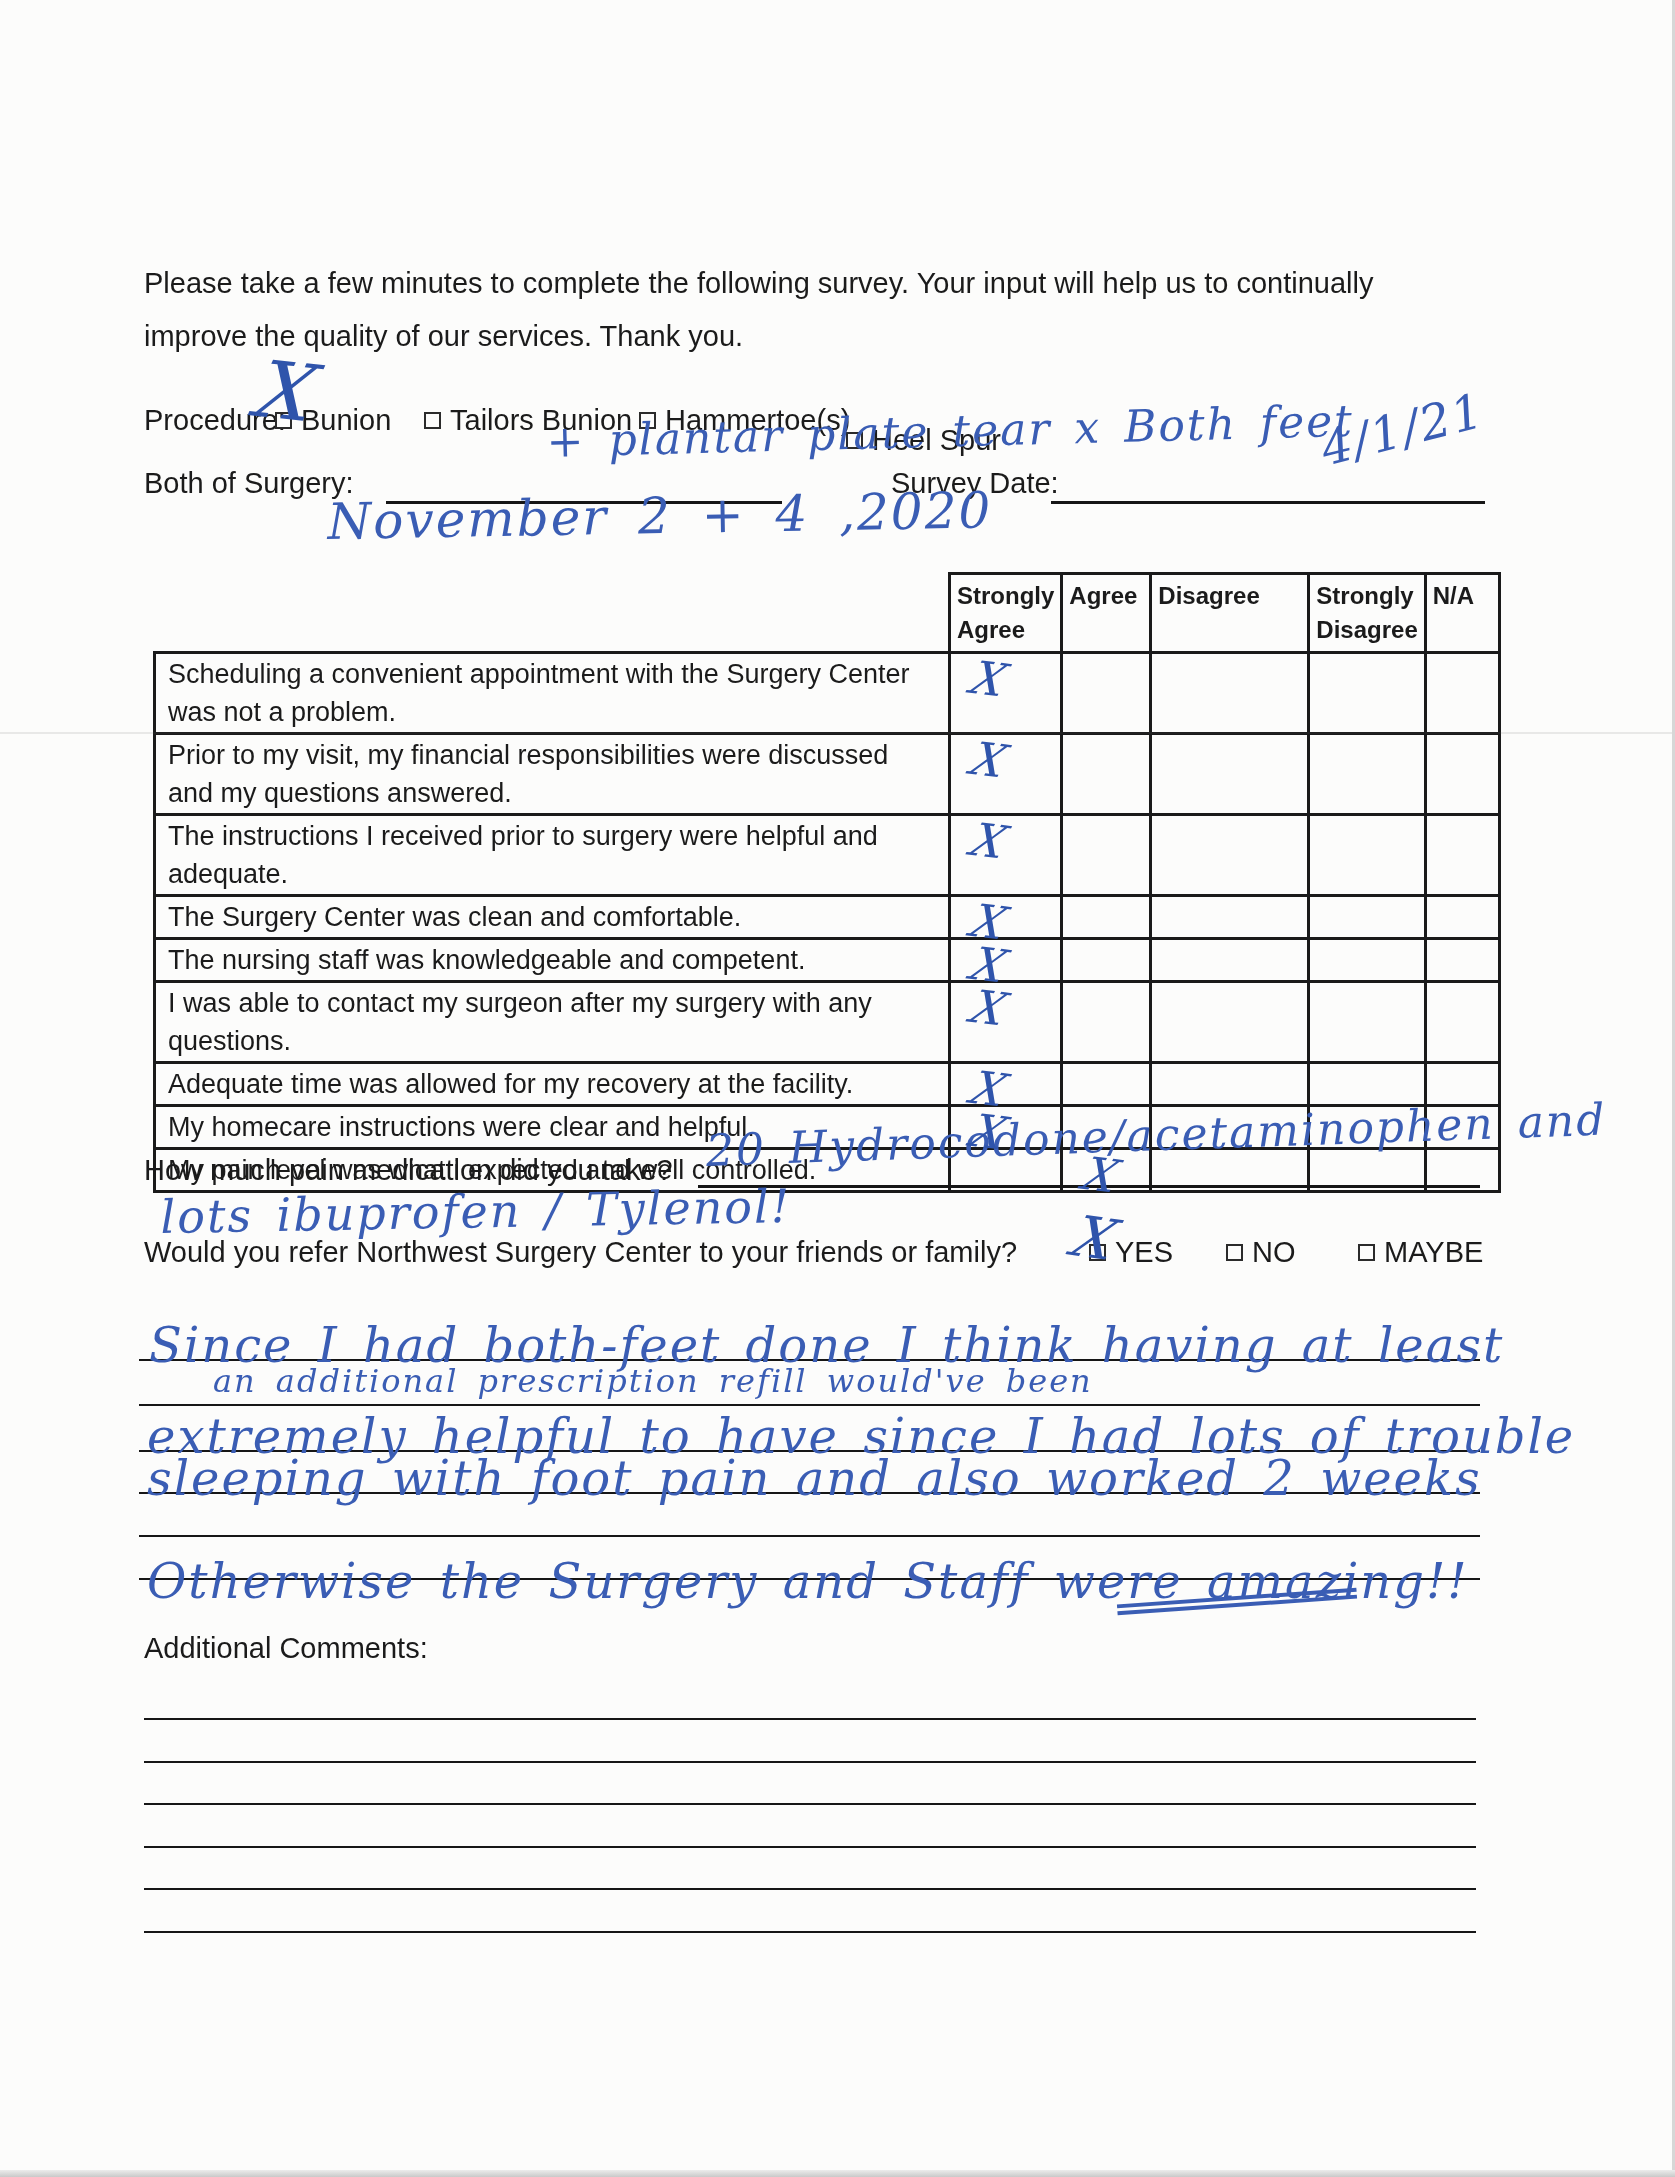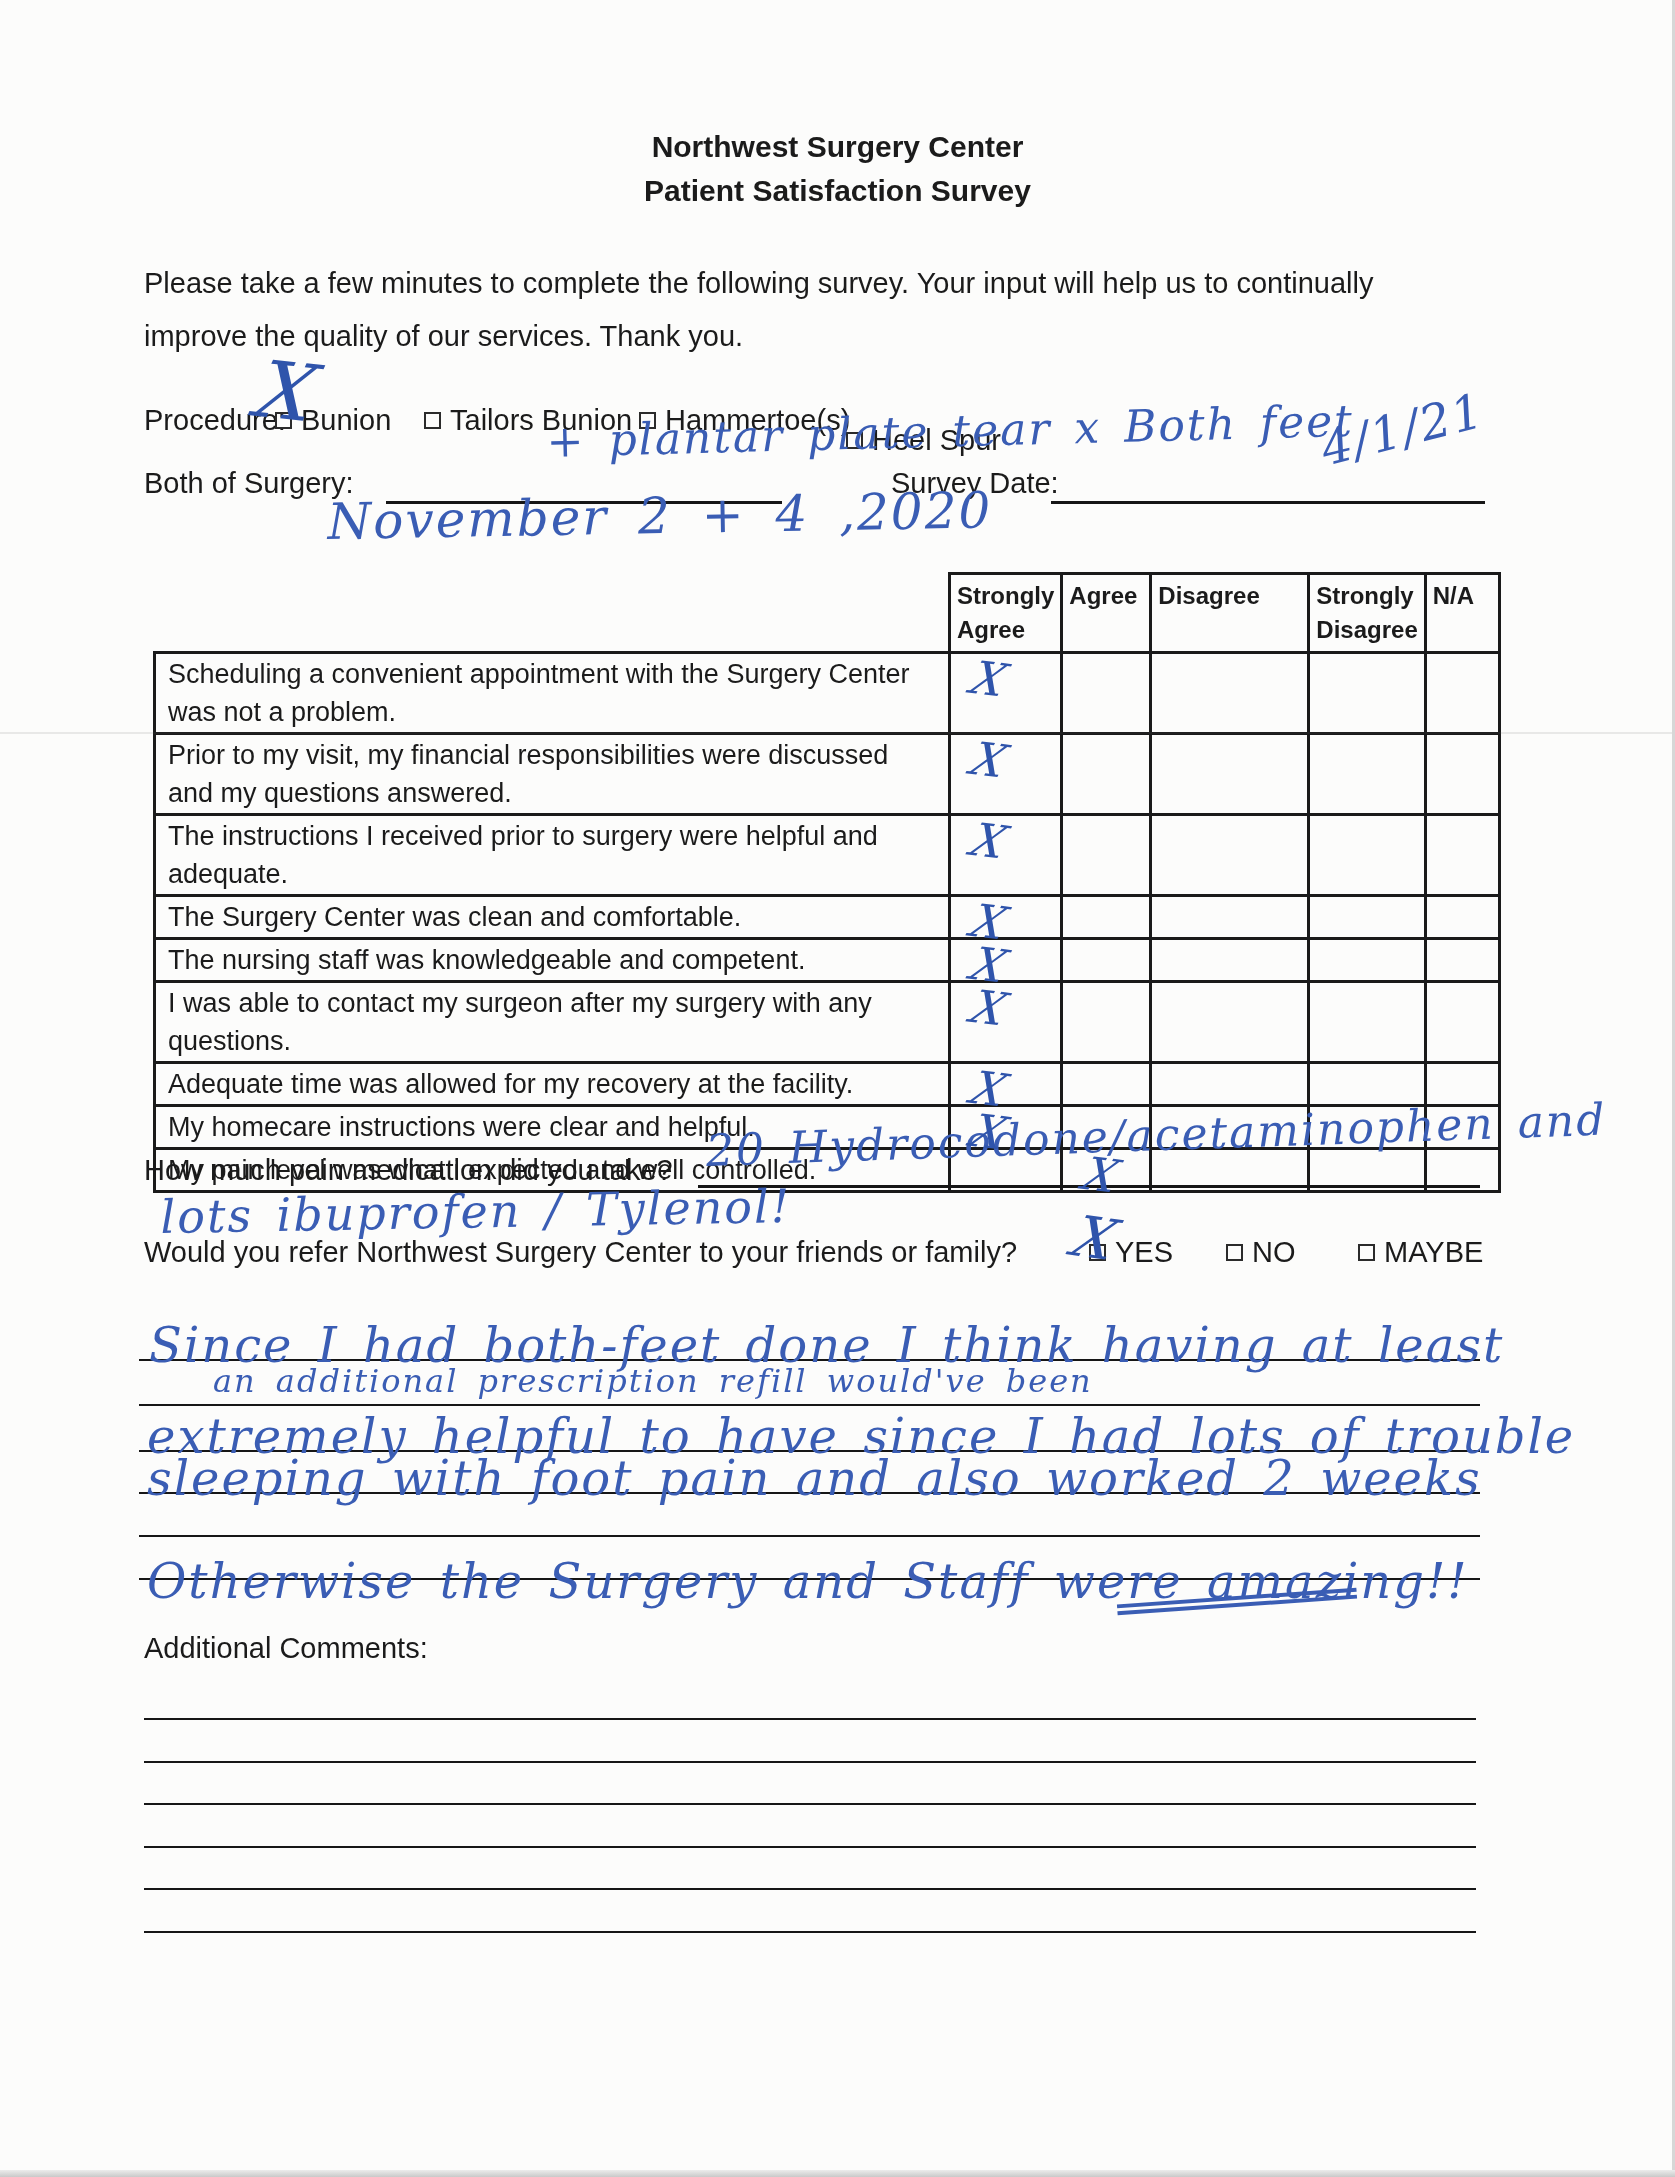--- a/index.html
+++ b/index.html
@@ -55,24 +55,20 @@
                   background:linear-gradient(#ececec,#c9c9c9); }
   .dbl-underline { position:absolute; left:1117px; top:1596px; width:240px; height:11px;
                    border-top:4px solid #3a5db4; border-bottom:4px solid #3a5db4;
                    transform:rotate(-4deg); }
 </style>
 </head>
 <body>
 
 <div class="page">
 
-  <div class="title">
-    <div>Northwest Surgery Center</div>
-    <div>Patient Satisfaction Survey</div>
-  </div>
 
   <div class="intro">Please take a few minutes to complete the following survey. Your input will help us to continually improve the quality of our services. Thank you.</div>
 
   <div class="abs printed" style="left:144px; top:404px;">Procedure:</div>
 
   <div class="opt" style="left:275px; top:404px;">
     <span class="optwrap">
       <span class="cb"></span>
       <span class="hw-x proc-x">X</span>
     </span><span>Bunion</span>

